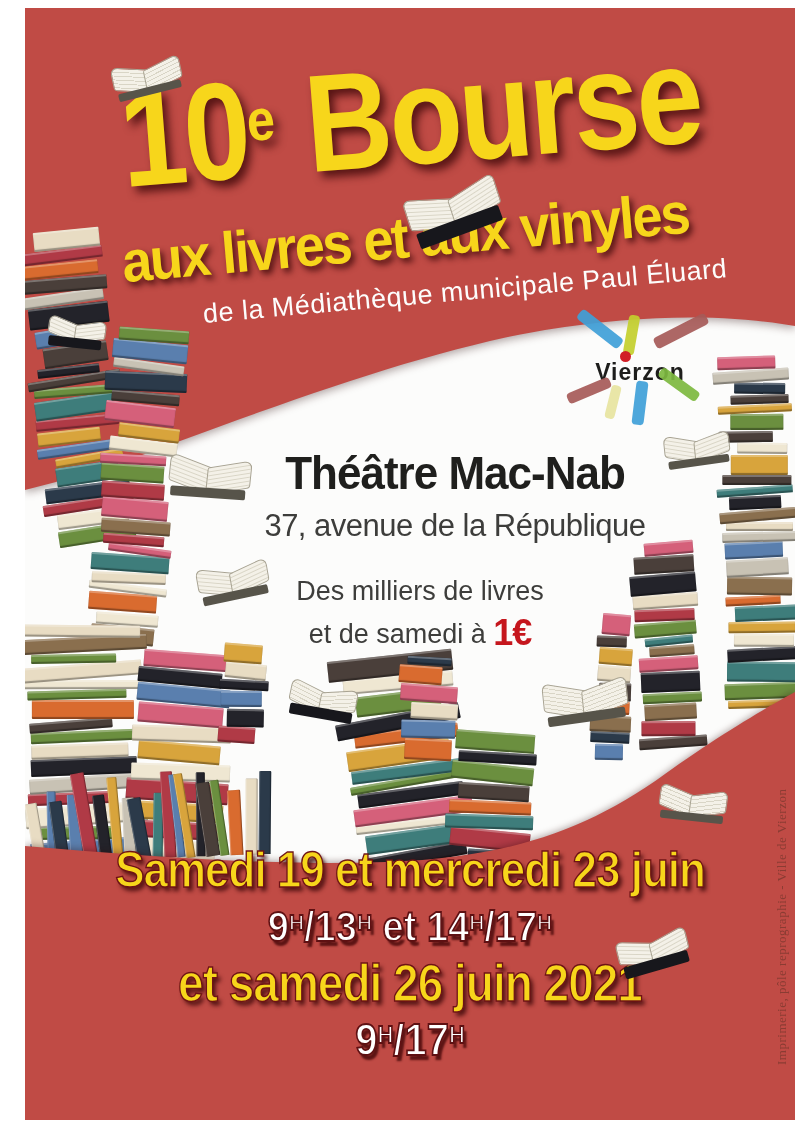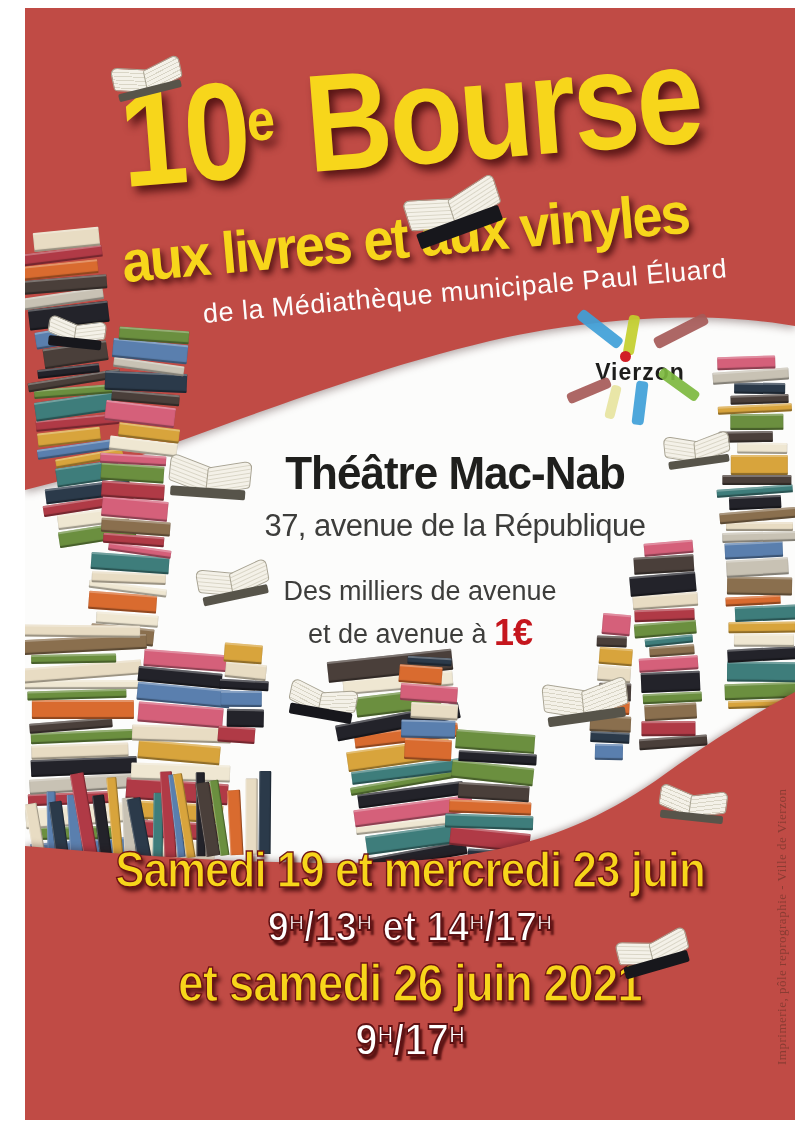--- a/index.html
+++ b/index.html
@@ -362,22 +362,22 @@
         <div class="ray" style="left: 96px; top: 66px; width: 46px; height: 11px; background: rgb(125, 184, 63); transform: rotate(36deg);"></div>
         <div class="dot" style="left: 60px; top: 38px; width: 11px; height: 11px; background: rgb(209, 31, 38);"></div>
       </div>
 
     <div class="venue">
       <div class="venue-name">Théâtre Mac-Nab</div>
       <div class="venue-addr">37, avenue de la République</div>
     </div>
 
     <div class="offer">
-      <div>Des milliers de avenue</div>
-      <div><span>et de avenue à </span><span class="price">1€</span></div>
+      <div>Des milliers de livres</div>
+      <div><span>et de samedi à </span><span class="price">1€</span></div>
     </div>
 
     <div class="dates">
       <div class="date-line">Samedi 19 et mercredi 23 juin</div>
       <div class="time-line"><span>9</span><sup>H</sup><span>/13</span><sup>H</sup><span> et 14</span><sup>H</sup><span>/17</span><sup>H</sup></div>
       <div class="date-line second">et samedi 26 juin 2021</div>
       <div class="time-line second"><span>9</span><sup>H</sup><span>/17</span><sup>H</sup></div>
     </div>
 
     <div class="credit">Imprimerie, pôle reprographie - Ville de Vierzon</div>

